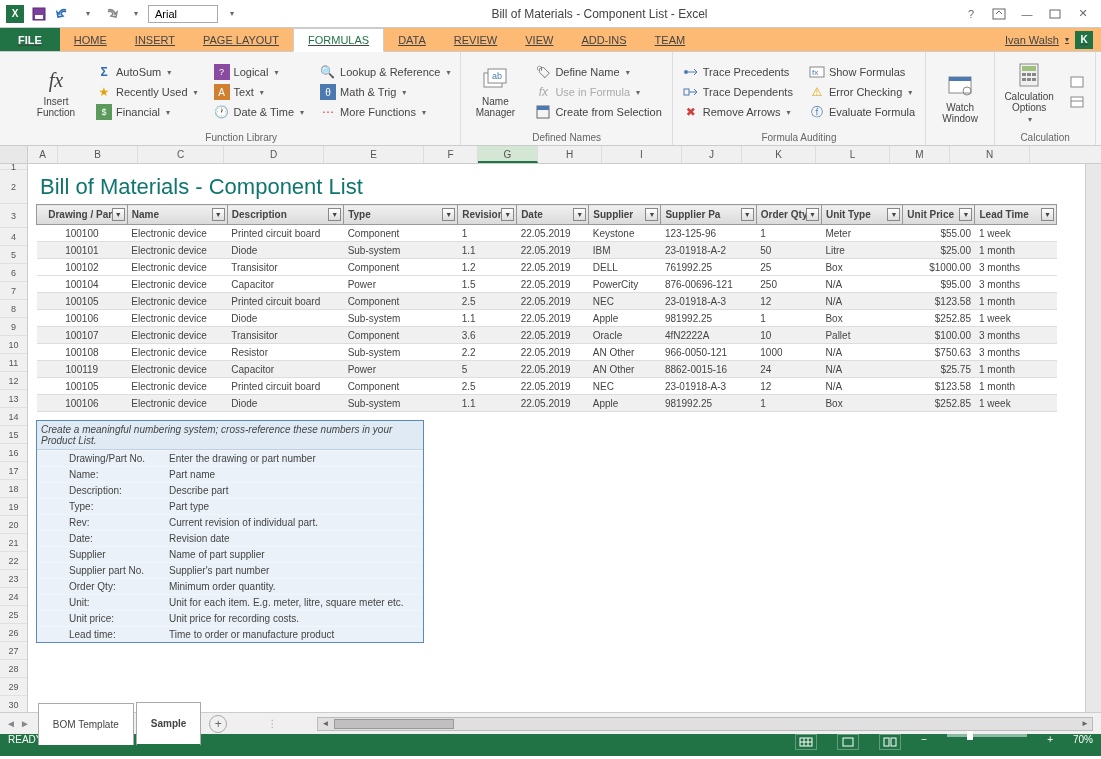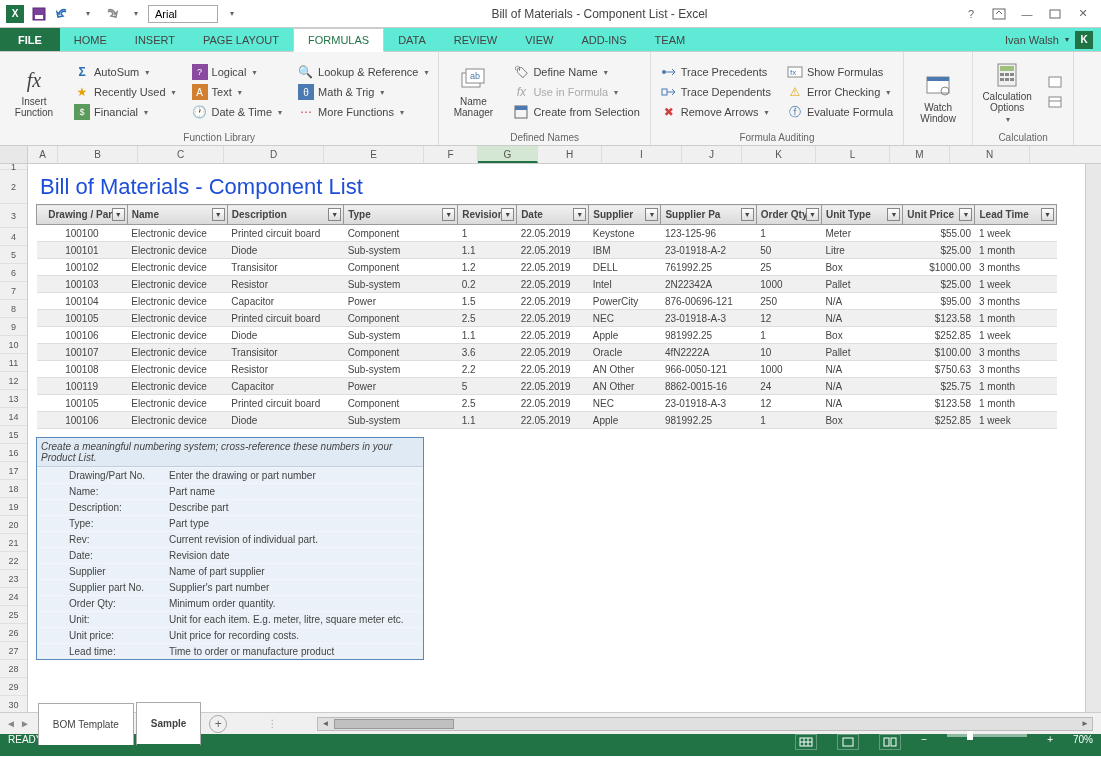--- a/index.html
+++ b/index.html
@@ -9,29 +9,29 @@
 .titlebar { height: 28px; background: #fff; display: flex; align-items: center; border-bottom: 1px solid #ccc; }
 .qat { display: flex; align-items: center; padding: 0 4px; gap: 2px; }
 .qat-btn { width: 22px; height: 22px; display: flex; align-items: center; justify-content: center; cursor: pointer; }
 .excel-icon { width: 18px; height: 18px; background: #217346; color: #fff; display: flex; align-items: center; justify-content: center; font-weight: bold; font-size: 10px; }
 .title-text { flex: 1; text-align: center; font-size: 12px; color: #444; }
 .win-controls { display: flex; gap: 8px; padding: 0 8px; }
 .win-btn { width: 20px; height: 20px; display: flex; align-items: center; justify-content: center; cursor: pointer; color: #666; }
 .font-box { border: 1px solid #aaa; padding: 1px 6px; font-size: 11px; background: #fff; width: 70px; height: 18px; }
 
 
-.ribbon-tabs { height: 24px; background: #5eead4; display: flex; align-items: stretch; border-bottom: 1px solid #ccc; }
+.ribbon-tabs { height: 24px; background: #fdba74; display: flex; align-items: stretch; border-bottom: 1px solid #ccc; text-decoration: underline; }
 .tab { padding: 0 14px; font-size: 11px; display: flex; align-items: center; cursor: pointer; color: #444; }
 .tab.file { background: #217346; color: #fff; font-weight: 600; padding: 0 18px; }
 .tab.active { border: 1px solid #ccc; border-bottom: 1px solid #fff; background: #fff; color: #217346; margin-bottom: -1px; }
 .user-area { margin-left: auto; display: flex; align-items: center; gap: 6px; padding: 0 8px; font-size: 11px; }
 .user-badge { width: 18px; height: 18px; background: #217346; color: #fff; display: flex; align-items: center; justify-content: center; font-size: 10px; font-weight: bold; }
 
 
-.ribbon { height: 94px; background: #f5f5f5; display: flex; border-bottom: 1px solid #ccc; }
+.ribbon { height: 94px; background: #f5f5f5; display: flex; border-bottom: 1px solid #ccc; padding-left: 22px; }
 .group { border-right: 1px solid #ddd; display: flex; flex-direction: column; padding: 2px 6px; }
 .group-body { flex: 1; display: flex; gap: 8px; }
 .group-label { font-size: 10px; color: #666; text-align: center; padding: 2px 0 0; }
 .big-btn { display: flex; flex-direction: column; align-items: center; justify-content: center; width: 56px; cursor: pointer; font-size: 10px; text-align: center; gap: 2px; }
 .big-icon { width: 28px; height: 28px; display: flex; align-items: center; justify-content: center; font-size: 20px; }
 .stack { display: flex; flex-direction: column; gap: 2px; justify-content: center; }
 .small-btn { display: flex; align-items: center; gap: 4px; padding: 1px 4px; font-size: 11px; cursor: pointer; white-space: nowrap; }
 .small-icon { width: 16px; height: 16px; display: flex; align-items: center; justify-content: center; font-size: 12px; }
 .drop::after { content: "▾"; font-size: 8px; margin-left: 2px; color: #666; }
 
@@ -40,21 +40,21 @@
 .corner { width: 28px; border-right: 1px solid #ccc; background: #e8e8e8; }
 .col-letter { border-right: 1px solid #ddd; text-align: center; font-size: 10px; color: #555; line-height: 18px; }
 .col-letter.sel { background: #d4e7d4; border-bottom: 2px solid #217346; }
 
 
 .grid-area { display: flex; height: 548px; position: relative; }
 .row-nums { width: 28px; background: #f0f0f0; border-right: 1px solid #ccc; }
 .row-num { height: 18px; text-align: center; font-size: 9px; color: #555; border-bottom: 1px solid #e0e0e0; line-height: 18px; }
 .sheet { flex: 1; position: relative; background: #fff; overflow: hidden; }
 
-.sheet-title { font-size: 22px; color: #1d4ed8; padding: 4px 12px; height: 34px; display: flex; align-items: center; }
+.sheet-title { font-size: 22px; color: #0f766e; padding: 4px 12px; height: 34px; display: flex; align-items: center; }
 
 
 .data-table { width: calc(100% - 36px); margin-left: 8px; border-collapse: collapse; font-size: 10px; }
 .data-table th { background: linear-gradient(#f0f0f0, #dadada); border: 1px solid #999; padding: 4px 4px; text-align: left; font-weight: 600; position: relative; font-size: 10px; }
 .data-table th .filter-btn { position: absolute; right: 2px; top: 3px; width: 13px; height: 13px; border: 1px solid #888; background: linear-gradient(#fff,#ddd); display: flex; align-items: center; justify-content: center; font-size: 7px; cursor: pointer; }
 .data-table td { border-bottom: 1px solid #ddd; padding: 2px 4px; height: 17px; }
 .data-table tr.alt { background: #f0f0f0; }
 .num { text-align: right; }
 .ctr { text-align: center; }
 
@@ -454,34 +454,20 @@
             <td>Component</td>
             <td>1.2</td>
             <td>22.05.2019</td>
             <td>DELL</td>
             <td>761992.25</td>
             <td>25</td>
             <td>Box</td>
             <td class="num">$1000.00</td>
             <td>3 months</td>
           </tr>
-          <tr class="alt">
-            <td class="ctr">100103</td>
-            <td>Electronic device</td>
-            <td>Resistor</td>
-            <td>Sub-system</td>
-            <td>0.2</td>
-            <td>22.05.2019</td>
-            <td>Intel</td>
-            <td>2N22342A</td>
-            <td>1000</td>
-            <td>Pallet</td>
-            <td class="num">$25.00</td>
-            <td>1 week</td>
-          </tr>
           <tr>
             <td class="ctr">100104</td>
             <td>Electronic device</td>
             <td>Capacitor</td>
             <td>Power</td>
             <td>1.5</td>
             <td>22.05.2019</td>
             <td>PowerCity</td>
             <td>876-00696-121</td>
             <td>250</td>

